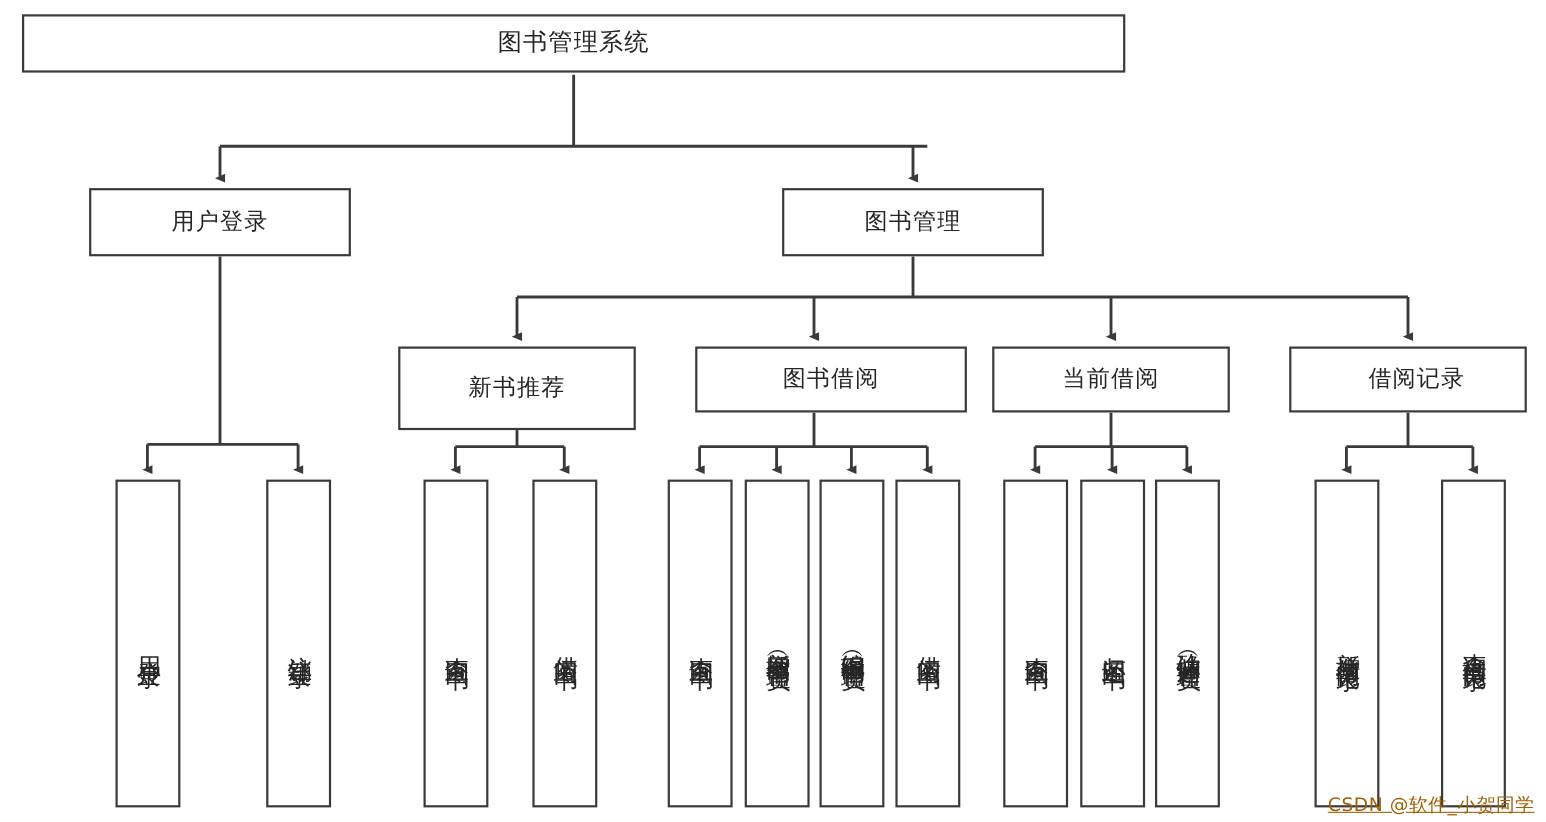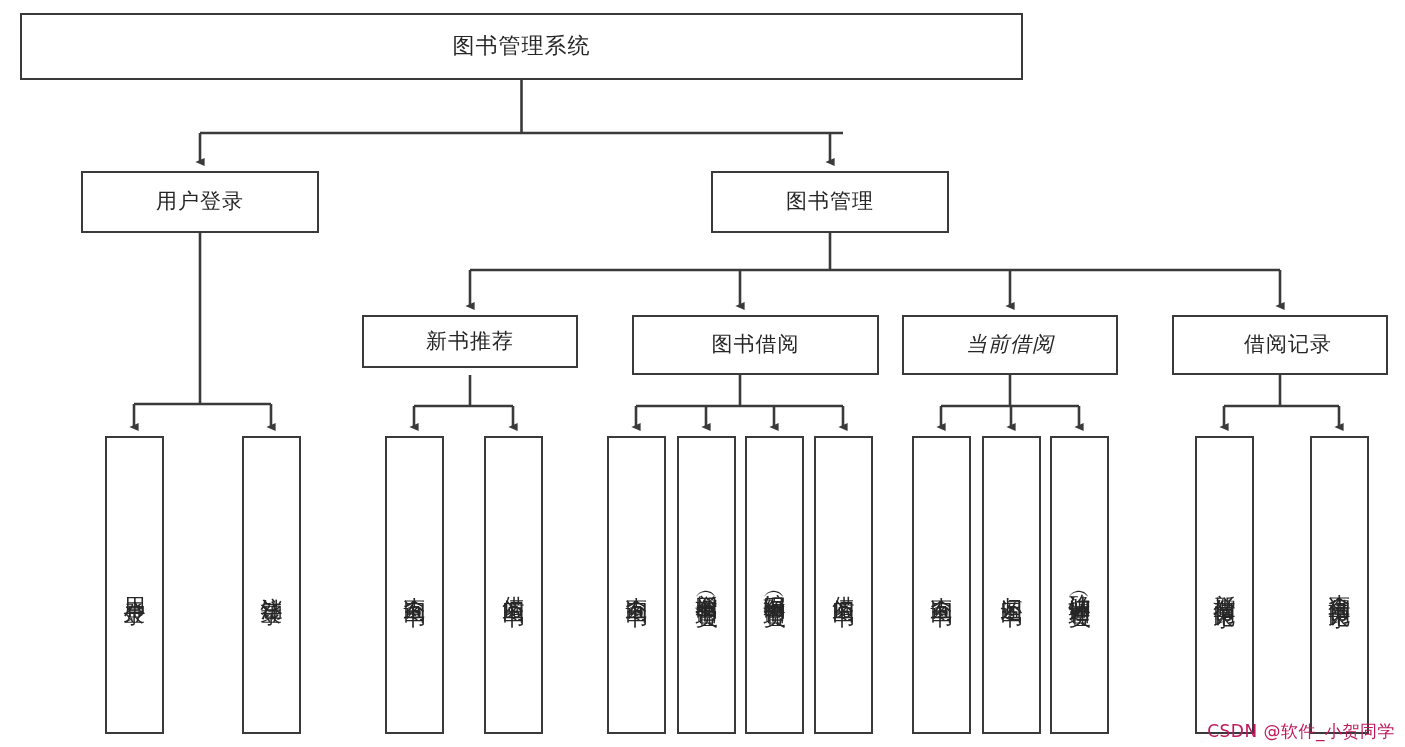--- a/index.html
+++ b/index.html
@@ -48,24 +48,25 @@
     line-height: 1;
     padding: 4px 0;
     text-align: center;
   }
   .node.v.tall { letter-spacing: 2px; font-size: 22px; }
   .watermark {
     position: absolute;
     right: 10px;
     bottom: 4px;
     font-size: 17px;
-    color: #be185d;
+    color: #a16207;
     white-space: nowrap;
     z-index: 3;
     letter-spacing: 0.5px;
+    text-decoration: underline;
   }
 </style>
 </head>
 <body>
 
 <div id="canvas">
 
   <svg class="edges" viewBox="0 0 1405 747" xmlns="http://www.w3.org/2000/svg">
     <defs>
       <marker id="arrow" markerWidth="10" markerHeight="10" refX="4.2" refY="5" orient="auto" markerUnits="userSpaceOnUse">
@@ -109,28 +110,28 @@
       <path d="M1011,406 L1011,427" marker-end="url(#arrow)"></path>
       <path d="M1079,406 L1079,427" marker-end="url(#arrow)"></path>
 
       <path d="M1280,375 L1280,406"></path>
       <path d="M1224,406 L1339,406"></path>
       <path d="M1224,406 L1224,427" marker-end="url(#arrow)"></path>
       <path d="M1339,406 L1339,427" marker-end="url(#arrow)"></path>
     </g>
   </svg>
 
-  <div class="node h root" style="left:20px; top:13px; width:1003px; height:67px;">图书管理系统</div>
+  <div class="node h root" style="left:20px; top:13px; width:1003px; height:53px;">图书管理系统</div>
 
   <div class="node h" style="left:81px; top:171px; width:238px; height:62px;">用户登录</div>
   <div class="node h" style="left:711px; top:171px; width:238px; height:62px;">图书管理</div>
 
-  <div class="node h" style="left:362px; top:315px; width:216px; height:53px;">新书推荐</div>
+  <div class="node h" style="left:362px; top:315px; width:216px; height:76px;">新书推荐</div>
   <div class="node h" style="left:632px; top:315px; width:247px; height:60px;">图书借阅</div>
-  <div class="node h" style="left:902px; top:315px; width:216px; height:60px;font-style:italic;">当前借阅</div>
+  <div class="node h" style="left:902px; top:315px; width:216px; height:60px;">当前借阅</div>
   <div class="node h" style="left:1172px; top:315px; width:216px; height:60px;padding-left:16px;">借阅记录</div>
 
   <div class="node v" style="left:105px; top:436px; width:59px; height:298px;">用户登录</div>
   <div class="node v" style="left:242px; top:436px; width:59px; height:298px;">注销登录</div>
 
   <div class="node v" style="left:385px; top:436px; width:59px; height:298px;">查询图书</div>
   <div class="node v" style="left:484px; top:436px; width:59px; height:298px;">借阅图书</div>
 
   <div class="node v" style="left:607px; top:436px; width:59px; height:298px;">查询图书</div>
   <div class="node v tall" style="left:677px; top:436px; width:59px; height:298px;">新增图书（管理员）</div>

